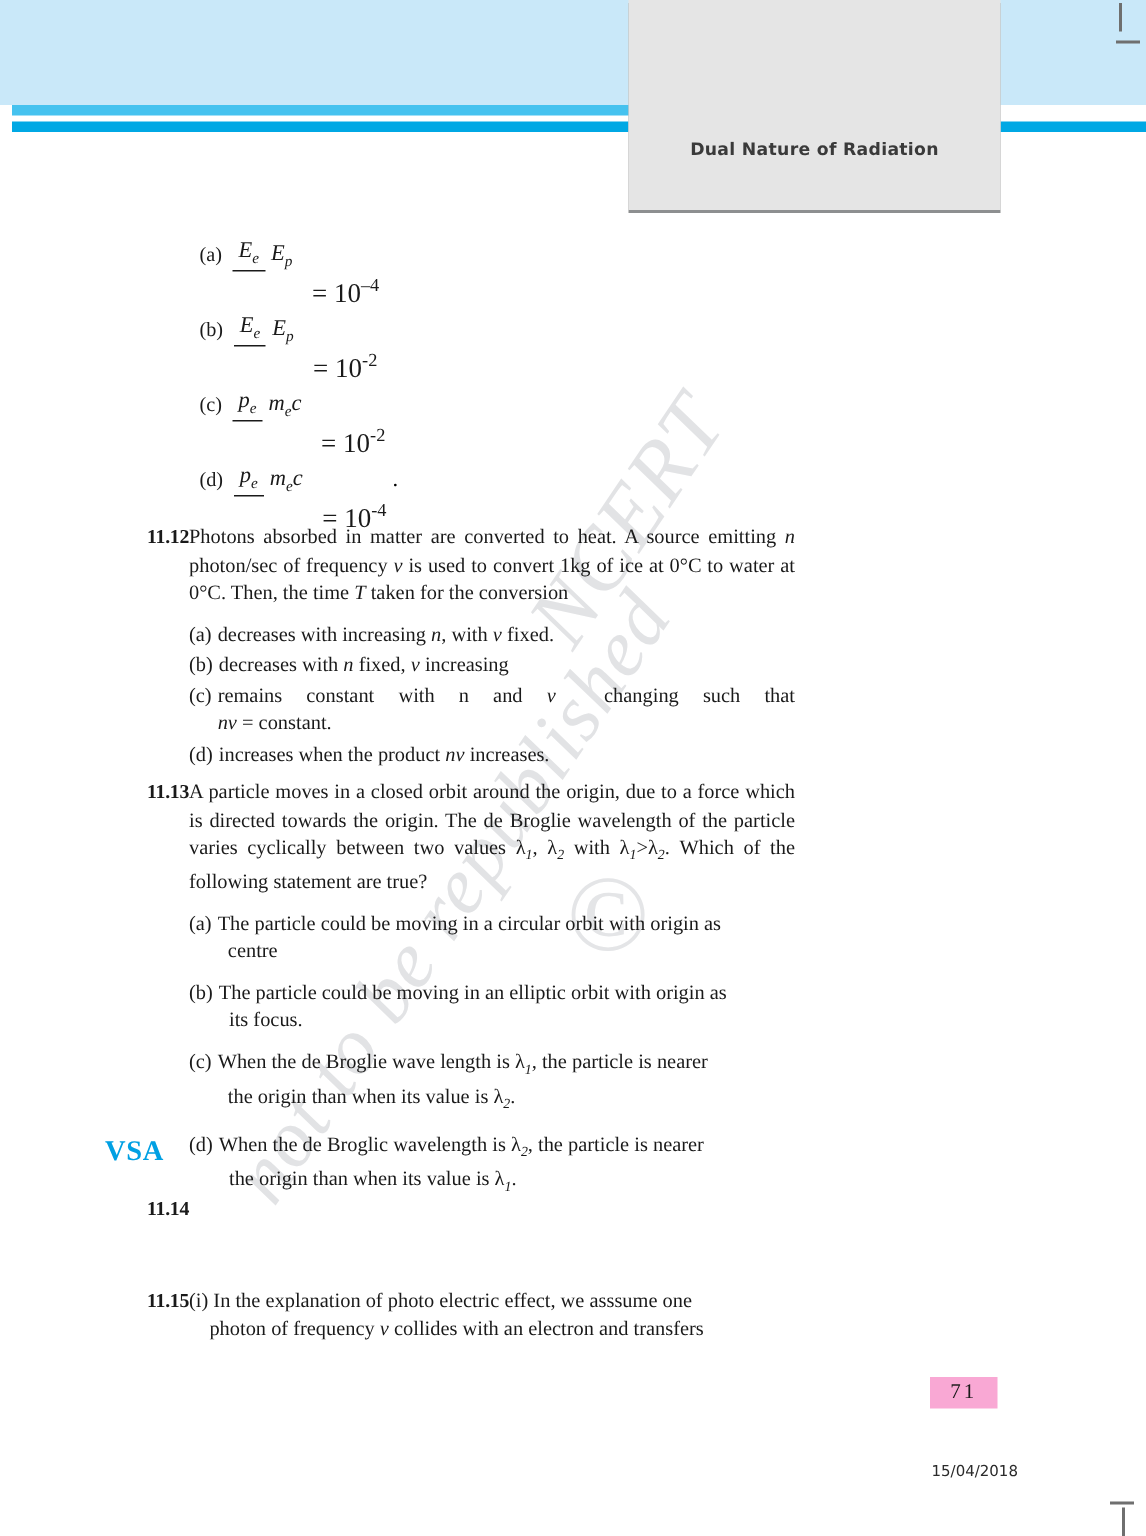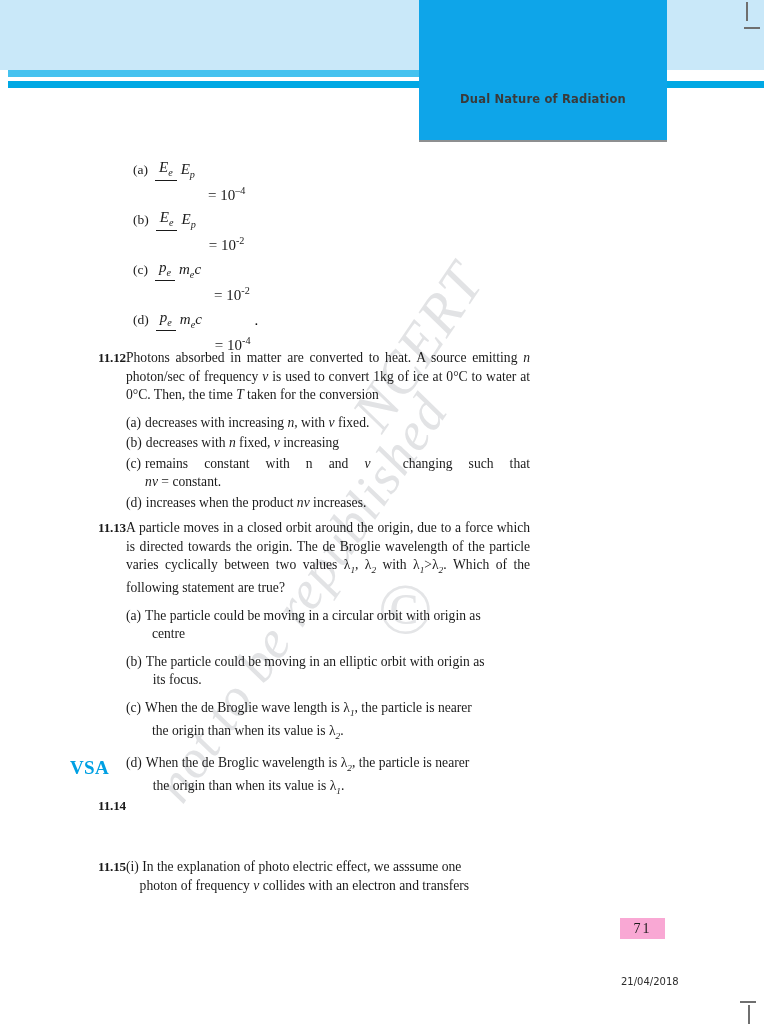--- a/index.html
+++ b/index.html
@@ -50,21 +50,21 @@
     width: 97px;
     height: 7px;
     background: #00a8e4;
   }
   .chapter-box {
     position: absolute;
     left: 419px;
     top: 0;
     width: 248px;
     height: 140px;
-    background: #0ea5e9;
+    background: #e5e5e5;
     box-shadow: 0 2px 0 0 #8d8f90;
   }
   .chapter-title {
     position: absolute;
     left: 0;
     right: 0;
     top: 92px;
     text-align: center;
     font-family: "DejaVu Sans", sans-serif;
     font-size: 11.5px;
@@ -177,21 +177,21 @@
     border-bottom: 1.1px solid #1a1a1a;
   }
   .frac .den {
     padding: 1px 4px 0 4px;
   }
   sub.s { font-size: 0.68em; font-style: italic; }
   sup.s { font-size: 0.68em; }
   .eqn-rhs {
     margin-left: 9px;
     font-family: "Liberation Serif", serif;
-    font-size: 15px;
+    font-size: 18px;
     color: #1a1a1a;
     margin-top: 48px;
   }
   .eqn-tail {
     margin-left: 4px;
     font-size: 15px;
   }
 
   
   .q-block {
@@ -410,15 +410,15 @@
     <div class="q-block" style="top:858px;">
       <div class="q-head">
         <div class="q-num">11.15</div>
         <div class="q-body nojust"><span>(i)</span> In the explanation of photo electric effect, we asssume one<br>&nbsp;&nbsp;&nbsp;&nbsp;photon of frequency <i class="v">v</i> collides with an electron and transfers</div>
       </div>
     </div>
 
   </div>
 
   <div class="page-num-box">71</div>
-  <div class="date-stamp">21/04/2018</div>
+  <div class="date-stamp">15/04/2018</div>
 
 </div>
 
 </body></html>

